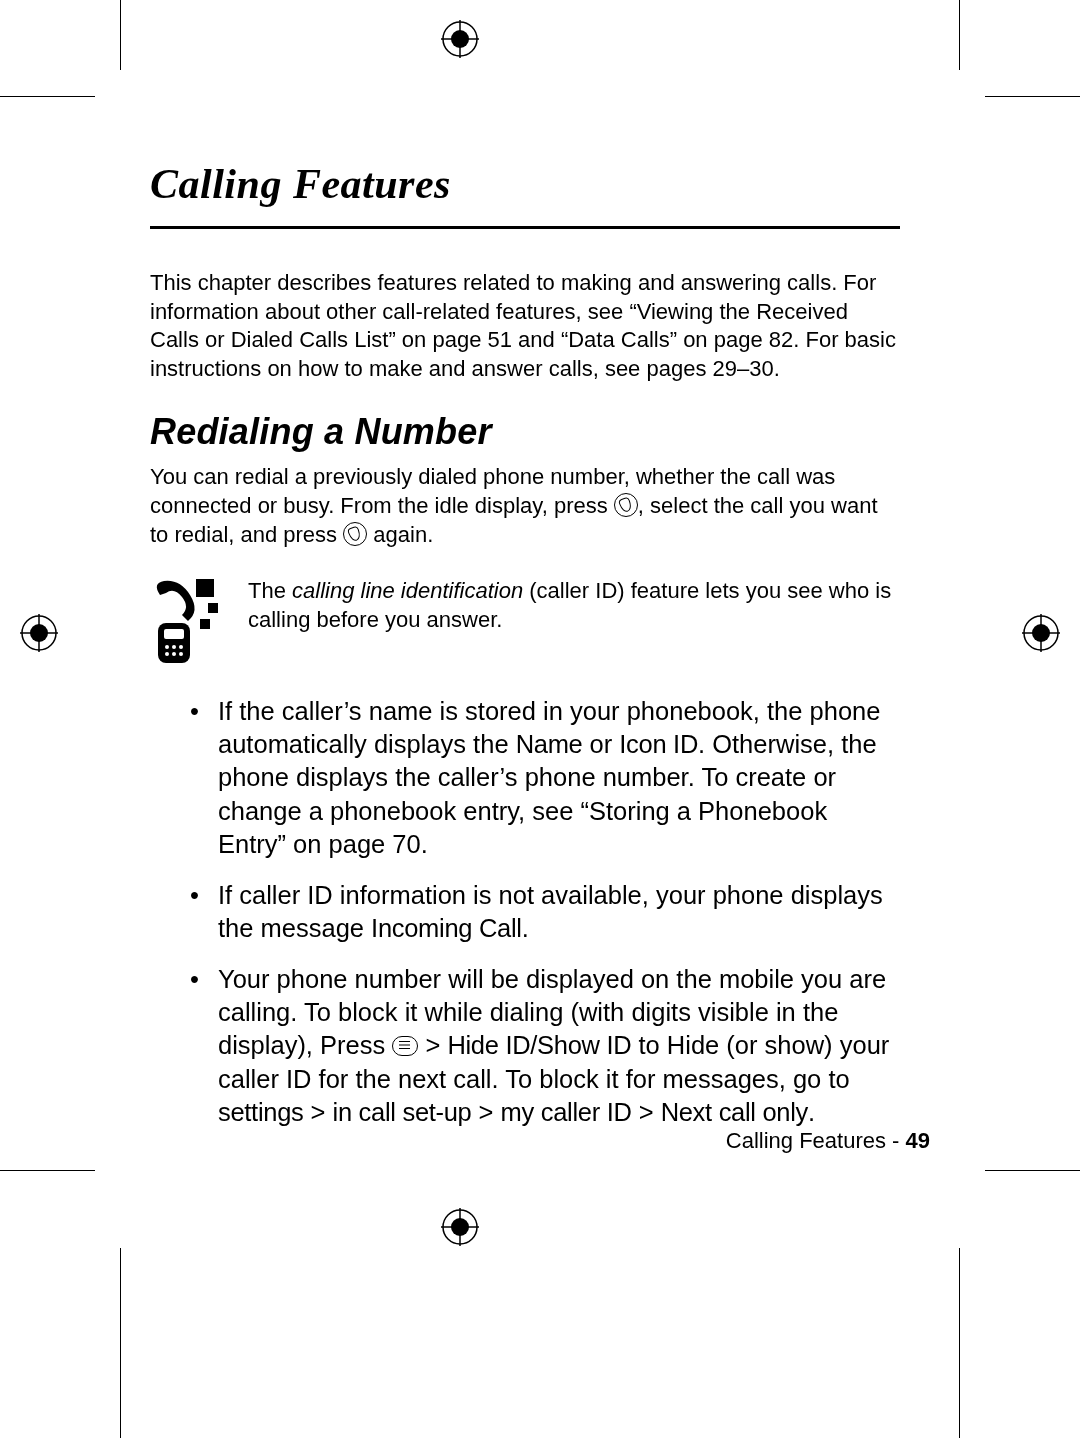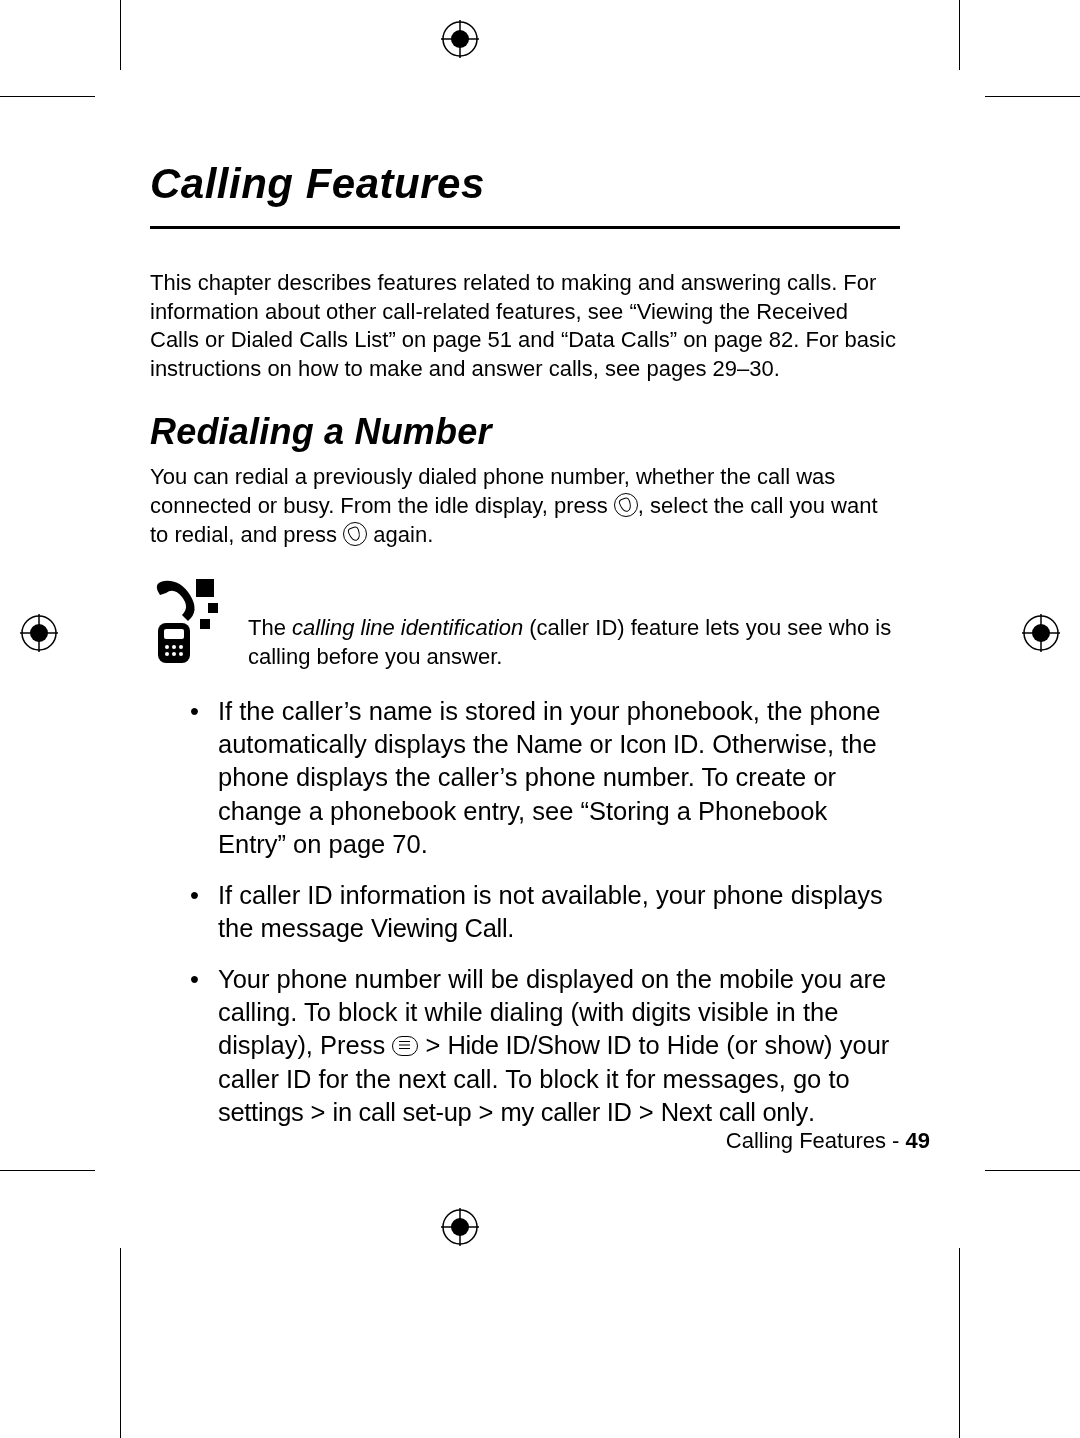--- a/index.html
+++ b/index.html
@@ -3,25 +3,25 @@
 <meta charset="utf-8">
 <style>
   html,body{margin:0;padding:0;background:#fff;color:#000;}
   .page{width:1080px;height:1438px;position:relative;font-family:Arial,Helvetica,sans-serif;}
   .crop{position:absolute;background:#000;}
   .hline{height:1px;}
   .vline{width:1px;}
   .reg{position:absolute;width:38px;height:38px;}
   .reg svg{width:38px;height:38px;display:block;}
   .content{position:absolute;left:150px;top:160px;width:750px;}
-  .chapter-title{font-style:italic;font-weight:bold;font-size:42px;letter-spacing:0.5px;margin:0 0 18px 0;}
+  .chapter-title{font-style:italic;font-weight:bold;font-size:42px;letter-spacing:0.5px;margin:0 0 18px 0;font-family:Liberation Serif, serif;}
   .rule{height:3px;background:#000;margin-bottom:40px;}
   .body-text{font-size:22px;line-height:1.3;margin:0 0 28px 0;font-family:Arial,Helvetica,sans-serif;}
   .section-title{font-style:italic;font-weight:bold;font-size:36px;margin:10px 0 10px 0;letter-spacing:0.2px;}
-  .icon-para{display:flex;align-items:flex-end;gap:18px;margin-bottom:24px;}
+  .icon-para{display:flex;align-items:flex-start;gap:18px;margin-bottom:24px;}
   .phone-icon-box{flex:0 0 80px;}
   ul.bullets{list-style:none;padding:0;margin:0 0 0 40px;}
   ul.bullets>li{position:relative;padding-left:28px;font-size:25.5px;line-height:1.3;margin-bottom:18px;}
   ul.bullets>li:before{content:"•";position:absolute;left:0;top:0;font-size:25.5px;}
   .cond{font-family:"Arial Narrow","Helvetica Condensed",Arial,sans-serif;font-weight:normal;font-stretch:condensed;letter-spacing:-0.3px;}
   .ital{font-style:italic;}
   .callkey{display:inline-block;width:22px;height:22px;border:1.5px solid #000;border-radius:50%;vertical-align:middle;position:relative;top:-2px;}
   .callkey:after{content:"";position:absolute;left:5px;top:4px;width:9px;height:12px;border:1.5px solid #000;border-radius:4px 4px 6px 6px / 4px 4px 10px 10px;transform:rotate(-20deg);}
   .menukey{display:inline-block;width:24px;height:18px;border:1.5px solid #000;border-radius:10px;vertical-align:middle;position:relative;top:-2px;}
   .menukey:before{content:"";position:absolute;left:6px;top:4px;width:11px;height:1.5px;background:#000;box-shadow:0 3.5px 0 #000,0 7px 0 #000;}
@@ -107,21 +107,21 @@
       <p class="body-text" style="margin:0;">
         <span>The </span><span class="ital">calling line identification</span><span> (caller ID) feature lets you see who is calling before you answer.</span>
       </p>
     </div>
 
     <ul class="bullets">
       <li>
         <span>If the caller’s name is stored in your phonebook, the phone automatically displays the </span><span class="cond">Name</span><span> or </span><span class="cond">Icon ID</span><span>. Otherwise, the phone displays the caller’s phone number. To create or change a phonebook entry, see “Storing a Phonebook Entry” on page 70.</span>
       </li>
       <li>
-        <span>If caller ID information is not available, your phone displays the message </span><span class="cond">Viewing Call</span><span>.</span>
+        <span>If caller ID information is not available, your phone displays the message </span><span class="cond">Incoming Call</span><span>.</span>
       </li>
       <li>
         <span>Your phone number will be displayed on the mobile you are calling. To block it while dialing (with digits visible in the display), Press </span><span class="menukey"></span><span> &gt; </span><span class="cond">Hide ID/Show ID</span><span> to Hide (or show) your caller ID for the next call. To block it for messages, go to </span><span class="cond">settings</span><span> &gt; </span><span class="cond">in call set-up</span><span> &gt; </span><span class="cond">my caller ID</span><span> &gt; </span><span class="cond">Next call only</span><span>.</span>
       </li>
     </ul>
   </div>
 
   <div class="footer">
     <span>Calling Features - </span><span class="pnum">49</span>
   </div>

